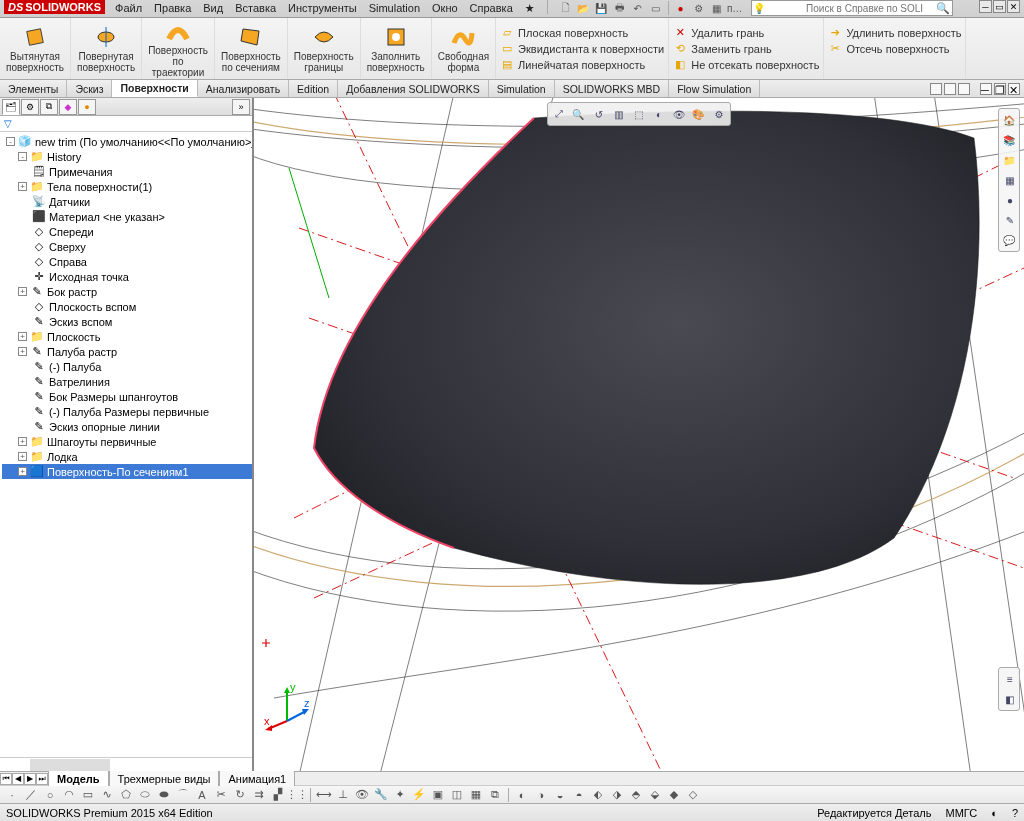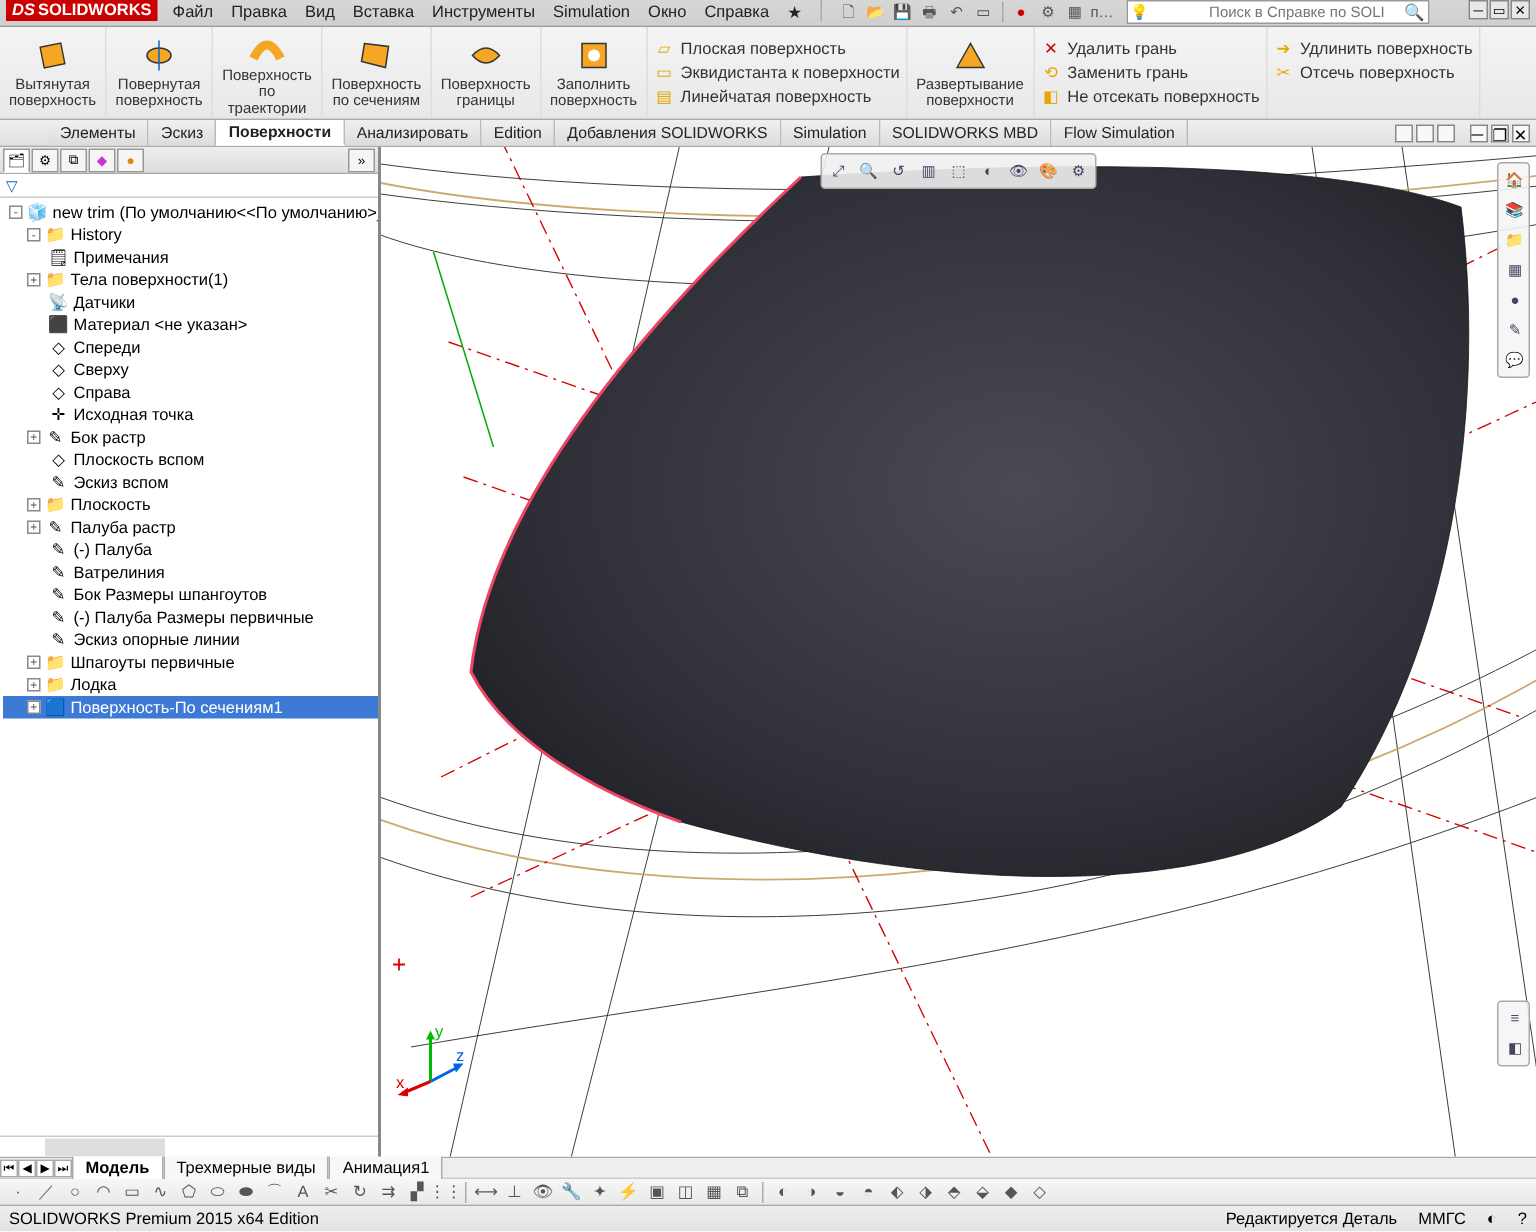--- a/index.html
+++ b/index.html
@@ -25,21 +25,21 @@
 .ribbon-group { display: flex; flex-direction: column; align-items: center; justify-content: center; padding: 2px 6px; text-align: center; border-right: 1px solid #ddd; }
 .ribbon-group .ri { width: 24px; height: 24px; display: flex; align-items: center; justify-content: center; }
 .ribbon-group .lbl { font-size: 10px; color: #333; line-height: 11px; margin-top: 2px; }
 .ribbon-list { display: flex; flex-direction: column; justify-content: center; padding: 2px 4px; gap: 2px; border-right: 1px solid #ddd; }
 .ribbon-list .row { display: flex; align-items: center; gap: 4px; font-size: 10px; color: #333; white-space: nowrap; }
 .ribbon-list .row .ic { width: 14px; height: 14px; display: inline-flex; align-items: center; justify-content: center; }
 
 .surf-ico svg { width: 22px; height: 22px; }
 
 
-.cmd-tabs { height: 18px; background: linear-gradient(#eee,#e0e0e0); display: flex; align-items: stretch; border-bottom: 1px solid #aaa; padding-left: 32px; }
+.cmd-tabs { height: 18px; background: linear-gradient(#eee,#e0e0e0); display: flex; align-items: stretch; border-bottom: 1px solid #aaa; }
 .cmd-tab { padding: 2px 8px; font-size: 10.5px; color: #222; border-right: 1px solid #bbb; display: flex; align-items: center; background: linear-gradient(#f0f0f0,#dcdcdc); }
 .cmd-tab.active { background: #fff; font-weight: bold; border-bottom: 1px solid #fff; }
 
 .cmd-right { margin-left: auto; display: flex; align-items: center; gap: 2px; padding-right: 4px; }
 .cmd-right .sq { width: 12px; height: 12px; border: 1px solid #888; background: #f8f8f8; }
 
 
 .main { flex: 1; display: flex; min-height: 0; position: relative; }
 
 
@@ -180,45 +180,45 @@
   <div class="ribbon-group">
     <div class="ri">
         <svg viewBox="0 0 24 24">
           <rect x="4" y="4" width="16" height="16" fill="#f5a623" stroke="#333"></rect>
           <circle cx="12" cy="12" r="4" fill="#fff"></circle>
         </svg>
       </div>
     <div class="lbl" style="white-space:pre-line">Заполнить
 поверхность</div>
   </div>
+  <div class="ribbon-group">
+    <div class="ri">
+        <svg viewBox="0 0 24 24">
+          <path d="M3 18 Q 8 4 14 14 T 21 8" fill="none" stroke="#f5a623" stroke-width="5"></path>
+        </svg>
+      </div>
+    <div class="lbl" style="white-space:pre-line">Свободная
+форма</div>
+  </div>
 
   <div class="ribbon-list">
     <div class="row">
         <span class="ic yellow">▱</span>
         <span>Плоская поверхность</span>
       </div>
     <div class="row">
         <span class="ic yellow">▭</span>
         <span>Эквидистанта к поверхности</span>
       </div>
     <div class="row">
         <span class="ic yellow">▤</span>
         <span>Линейчатая поверхность</span>
       </div>
   </div>
 
-  <div class="ribbon-group">
-    <div class="ri">
-        <svg viewBox="0 0 24 24">
-          <path d="M3 20 L12 4 L21 20 Z" fill="#f5a623" stroke="#333"></path>
-        </svg>
-      </div>
-    <div class="lbl" style="white-space:pre-line">Развертывание
-поверхности</div>
-  </div>
 
   <div class="ribbon-list">
     <div class="row">
         <span class="ic" style="color:#c00">✕</span>
         <span>Удалить грань</span>
       </div>
     <div class="row">
         <span class="ic yellow">⟲</span>
         <span>Заменить грань</span>
       </div>

